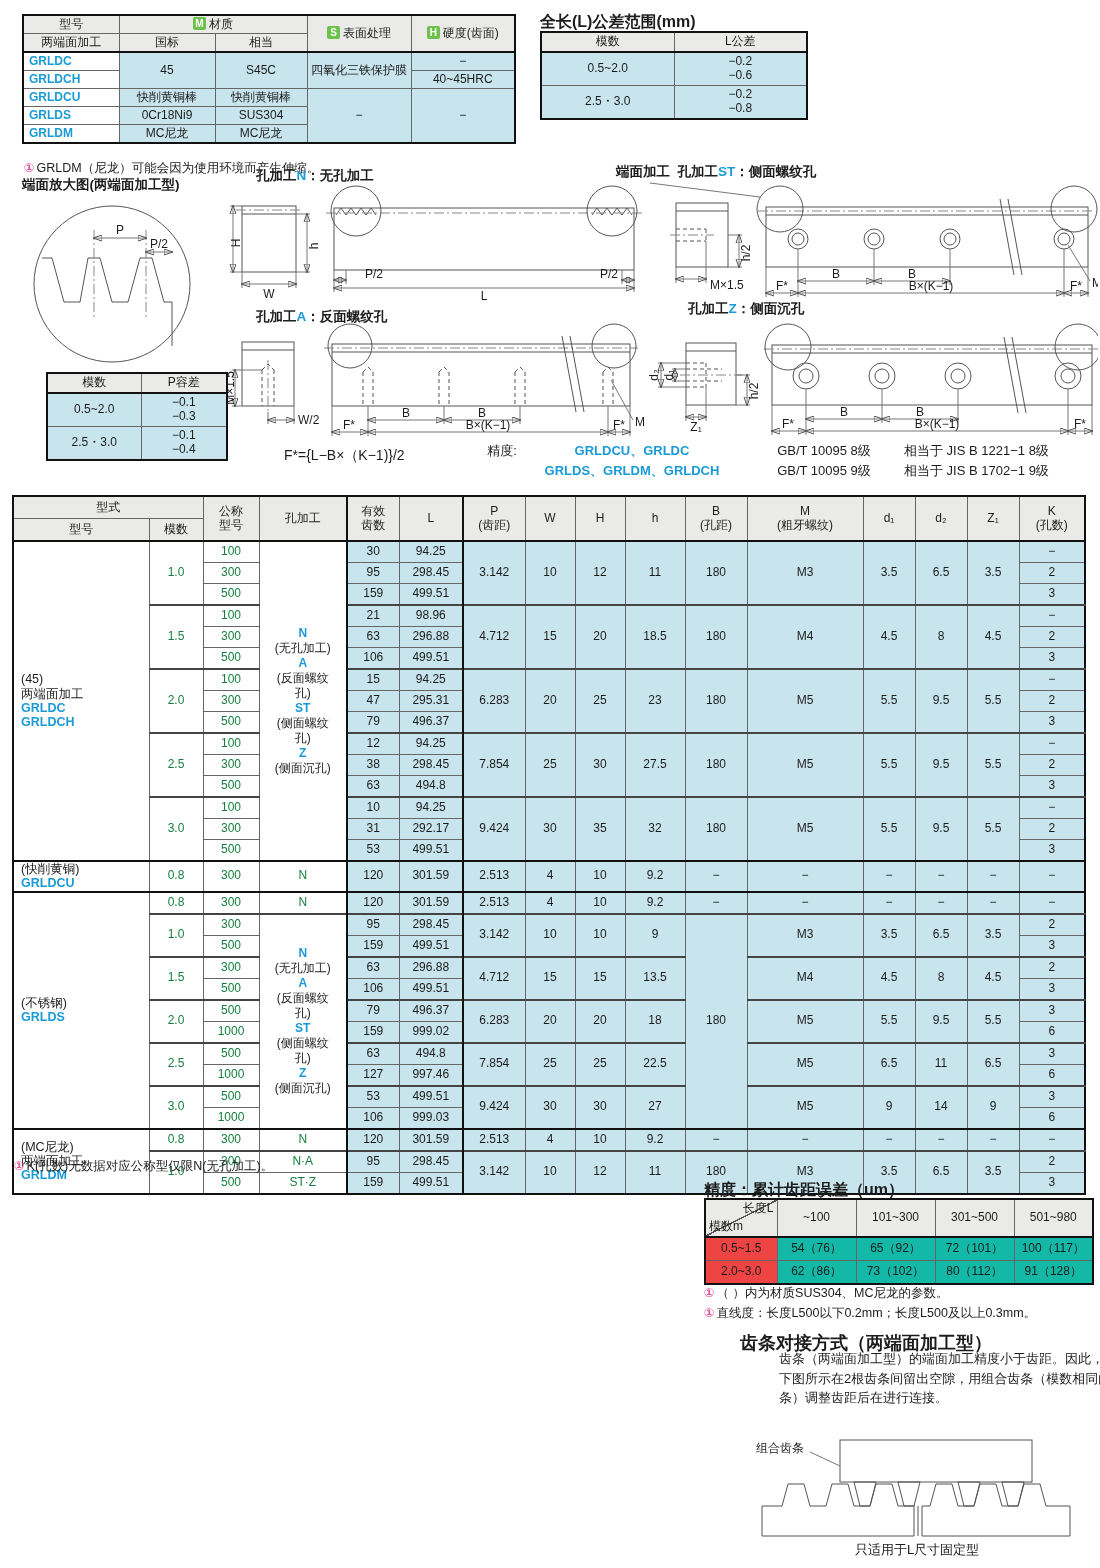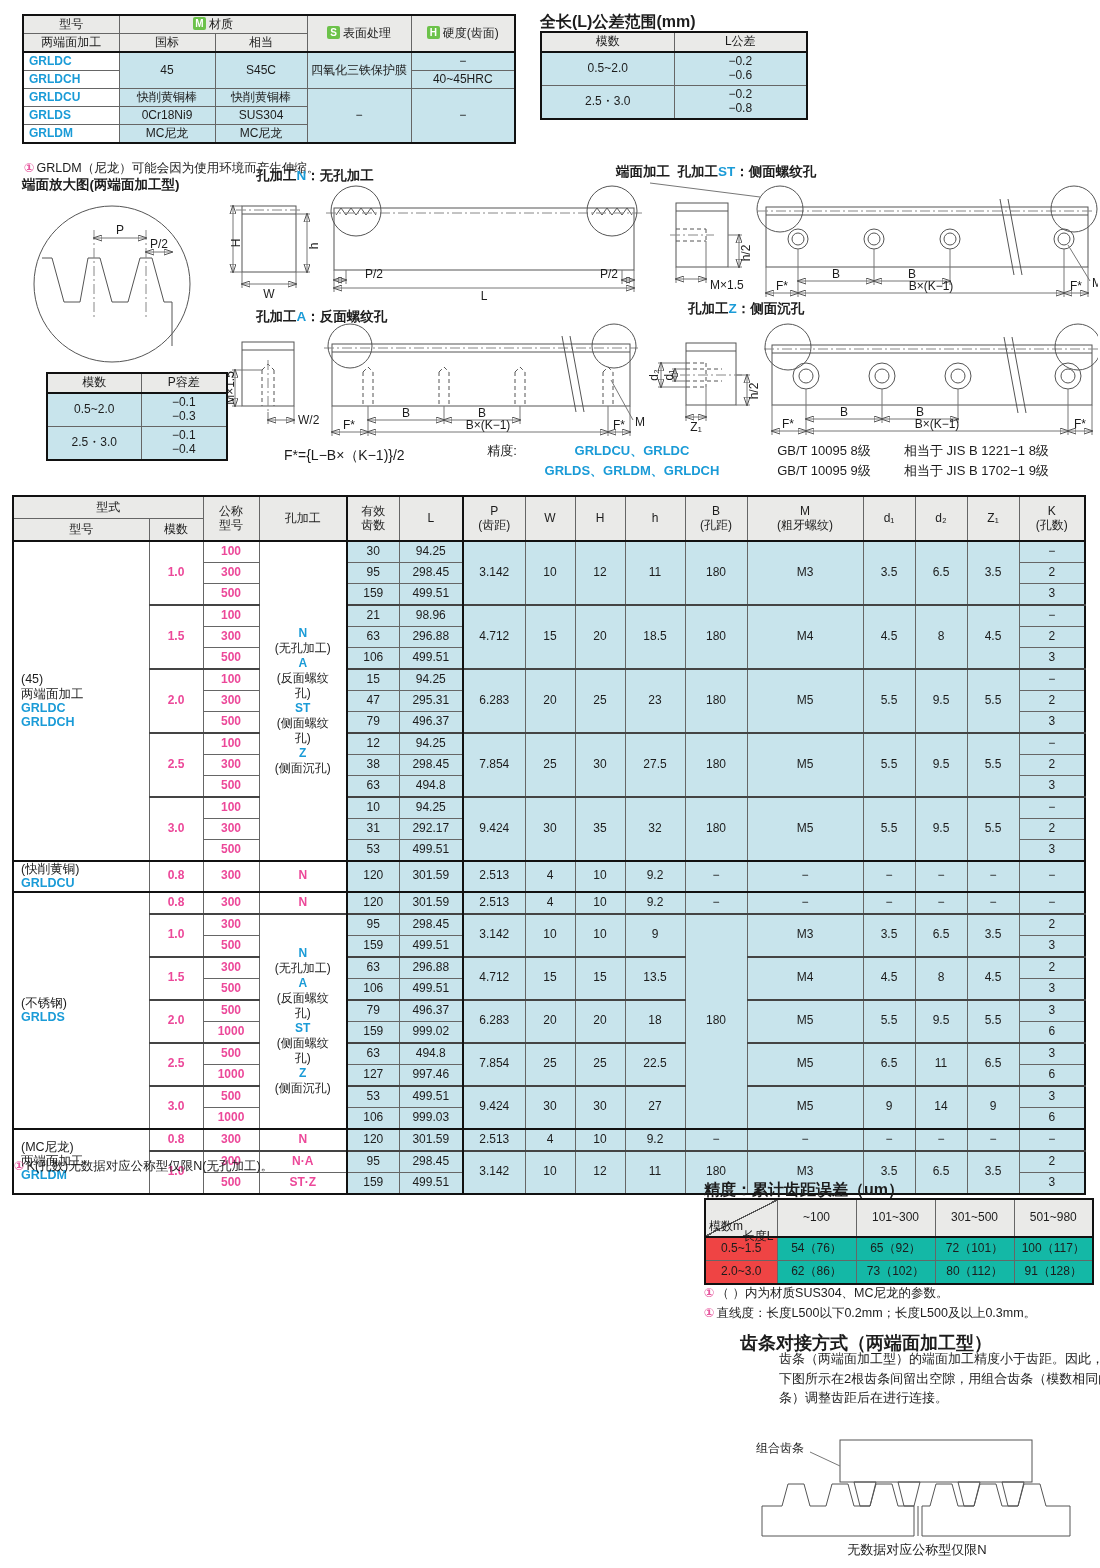--- a/index.html
+++ b/index.html
@@ -8,21 +8,21 @@
   .abs{position:absolute;}
   
   table.tbl{border-collapse:collapse;table-layout:fixed;border:2px solid #111;}
   .tbl td,.tbl th{border:1px solid #666;text-align:center;vertical-align:middle;
                   padding:0 2px;line-height:1.15;font-weight:normal;}
   .tbl th{background:#eaeae8;}
   .tbl thead{border-bottom:2px solid #111;}
   .pre{white-space:pre-line;}
   
   td.d{background:#c8e4ec;}
-  td.b{color:#ec4899;font-weight:bold;background:#fff;}
+  td.b{color:#15803d;font-weight:normal;background:#fff;}
   td.n{background:#fff;text-align:left;padding-left:7px;font-size:12.5px;}
   td.hl{background:#fff;font-size:12px;line-height:1.25;}
   .bl{color:#1a9bd7;font-weight:bold;}
   tr.sec>td{border-top:2px solid #111;}
   tr.grp>td{border-top:2px solid #444;}
   td.g,th.g{border-left:2px solid #111;}
   td.l,th.l{border-right:2px solid #111;}
   #main-table{font-size:12px;}
   #main-table tbody td{height:20px;}
   #main-table thead th{height:21px;}
@@ -37,21 +37,21 @@
   #tol-table td.d,#ptol-table td.d{background:#c8e4ec;height:32px;}
   #tol-table td.m,#ptol-table td.m{background:#c8e4ec;}
   
   #pitch-table th{height:36px;font-size:12px;}
   #pitch-table td{height:22px;font-size:12px;}
   #pitch-table td.rh{background:#ef4444;}
   #pitch-table td.d{background:#14b8a6;text-align:center;}
   .diag{position:relative;padding:0;}
   .diag::before{content:"";position:absolute;inset:0;
     background:linear-gradient(to bottom right,transparent calc(50% - .7px),#555 calc(50% - .7px),#555 calc(50% + .7px),transparent calc(50% + .7px));}
-  .diag .t1{position:absolute;top:2px;right:3px;margin-top:28px;}
+  .diag .t1{position:absolute;top:2px;right:3px;}
   .diag .t2{position:absolute;bottom:2px;left:3px;}
   
   .gi{display:inline-block;width:13px;height:13px;background:#6cc24a;color:#fff;border-radius:2px;
       font-size:10px;line-height:13px;text-align:center;font-weight:bold;margin-right:3px;vertical-align:1px;}
   .note{font-size:12.5px;}
   .ni{color:#e7579e;font-weight:bold;margin-right:2px;}
   .dlabel{font-size:13.5px;font-weight:bold;}
   .title{font-weight:bold;font-size:16px;}
   
   svg line,svg path,svg rect,svg circle,svg polyline{stroke:#555;fill:none;stroke-width:1;}
@@ -900,13 +900,13 @@
   <path d="M170,98 L170,68 L178,68 L184,46 L200,46 L206,68 L222,68 L228,46 L244,46 L250,68 L266,68 L272,46 L288,46 L294,68 L318,68 L318,98 Z" fill="#e0e0e0"></path>
   <rect x="88" y="2" width="192" height="42" fill="#c8c8c8"></rect>
   <path d="M102,44 L108,68 L118,68 L124,44 Z" fill="#c8c8c8"></path>
   <path d="M146,44 L152,68 L162,68 L168,44 Z" fill="#c8c8c8"></path>
   <path d="M206,44 L212,68 L222,68 L228,44 Z" fill="#c8c8c8"></path>
   <path d="M250,44 L256,68 L266,68 L272,44 Z" fill="#c8c8c8"></path>
   <line x1="166" y1="68" x2="166" y2="98" stroke="#555"></line>
   <line class="thin" x1="58" y1="14" x2="88" y2="28"></line>
   <text x="4" y="14">组合齿条</text>
 </svg>
-<div class="abs" style="left:752px;top:1541px;width:330px;text-align:center;font-size:13px;">无数据对应公称型仅限N</div>
+<div class="abs" style="left:752px;top:1541px;width:330px;text-align:center;font-size:13px;">只适用于L尺寸固定型</div>
 
 </body></html>

